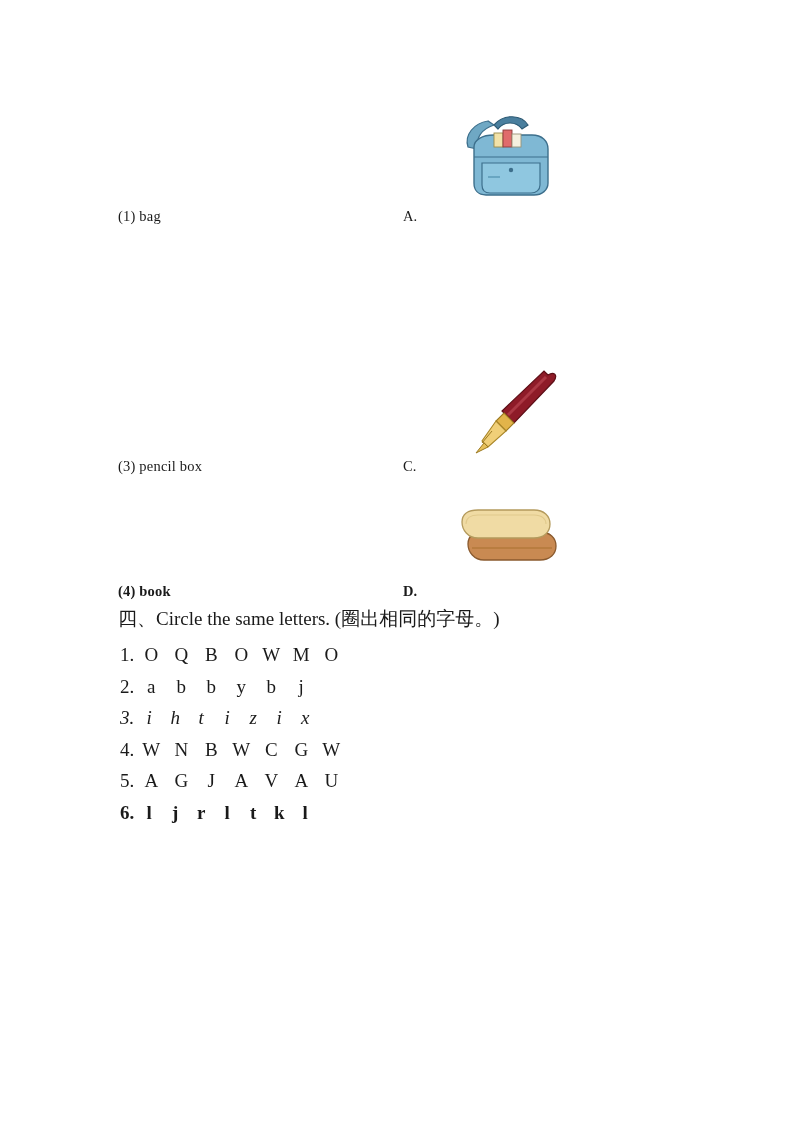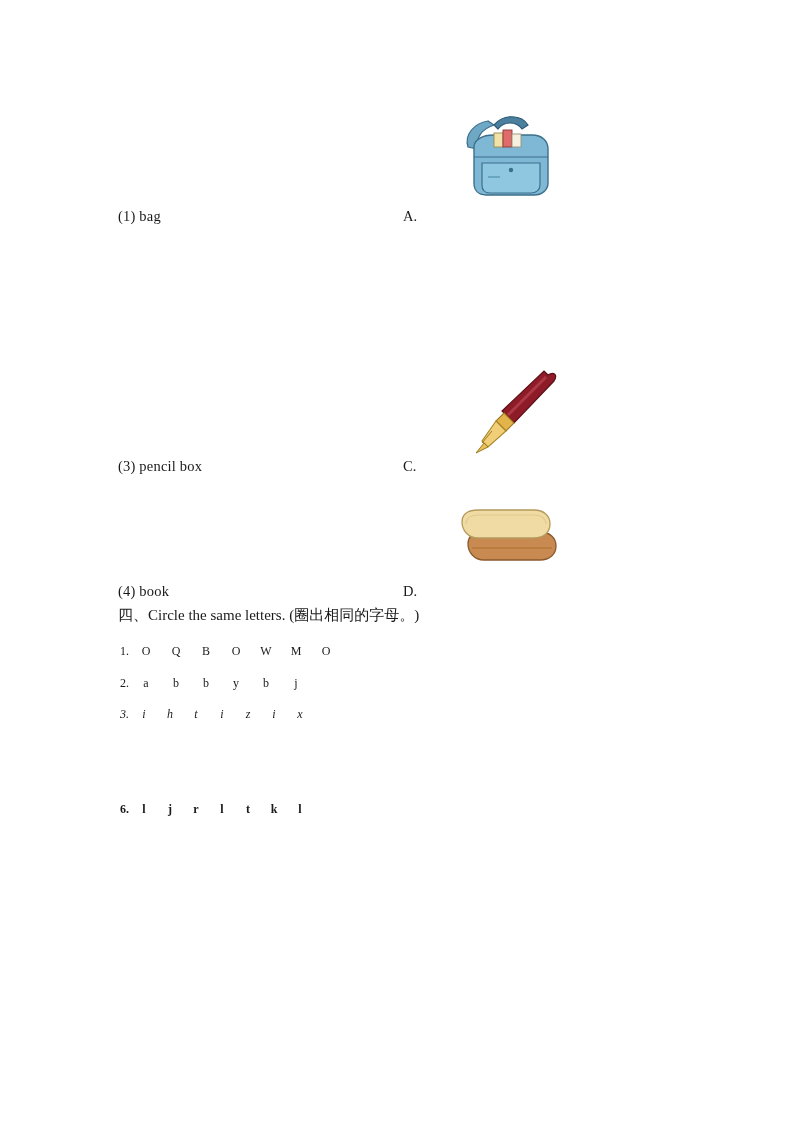--- a/index.html
+++ b/index.html
@@ -49,29 +49,29 @@
     bottom: 18px;
     width: 120px;
     height: 100px;
   }
 
   
   .sec-heading {
     position: absolute;
     left: 118px;
     top: 606px;
-    font-size: 15px;
+    font-size: 19px;
     white-space: nowrap;
   }
 
   
   .letter-line {
     position: absolute;
     left: 120px;
-    font-size: 12px;
+    font-size: 19px;
     white-space: nowrap;
   }
   .letter-line .num {
     display: inline-block;
     margin-right: 2px;
   }
   .letter-line .ltr {
     display: inline-block;
     text-align: center;
   }
@@ -127,21 +127,21 @@
         <path d="M56 56 L66 66 L58 74 L48 64 Z" fill="#e2b44a" stroke="#9c7a22" stroke-width="1.1"></path>
 
         <path d="M48 64 L58 74 L40 90 L34 84 Z" fill="#f0cf78" stroke="#a88528" stroke-width="1.1"></path>
 
         <path d="M36 86 L40 90 L28 96 Z" fill="#e7c05a" stroke="#9c7a22" stroke-width="1"></path>
         <path d="M44 74 L34 86" stroke="#9c7a22" stroke-width="1"></path>
       </svg>
     </div>
   </div>
 
-  <div class="match-row" style="top:475px;">
+  <div class="match-row" style="top:475px;font-weight:bold;">
     <span class="word"><span>(4)</span> <span>book</span></span>
     <span class="letter">D.</span>
     <div class="pic">
       <svg viewBox="0 0 120 100" width="120" height="100">
 
         <path d="M20 62 C20 54 26 50 36 50 L92 50 C102 50 108 56 108 64 C108 72 102 78 92 78 L36 78 C26 78 20 70 20 62 Z" fill="#c98a52" stroke="#8a5a2e" stroke-width="1.3"></path>
         <path d="M24 66 L104 66" stroke="#a9702f" stroke-width="1.1"></path>
 
         <path d="M14 40 C14 32 20 28 30 28 L86 28 C96 28 102 34 102 42 C102 50 96 56 86 56 L30 56 C20 56 14 48 14 40 Z" fill="#f0dba4" stroke="#b49a5c" stroke-width="1.3"></path>
         <path d="M18 42 C18 36 23 33 30 33 L86 33 C94 33 98 37 98 42" fill="none" stroke="#e0c98c" stroke-width="1.1"></path>
@@ -156,19 +156,25 @@
   </div>
 
   <div class="letter-line sp-wide" style="top:676px;font-family:Liberation Serif, serif;">
     <span class="num">2.</span><span class="ltr">a</span><span class="ltr">b</span><span class="ltr">b</span><span class="ltr">y</span><span class="ltr">b</span><span class="ltr">j</span>
   </div>
 
   <div class="letter-line sp-narrow" style="top:707px;font-style:italic;">
     <span class="num">3.</span><span class="ltr">i</span><span class="ltr">h</span><span class="ltr">t</span><span class="ltr">i</span><span class="ltr">z</span><span class="ltr">i</span><span class="ltr">x</span>
   </div>
 
+  <div class="letter-line sp-wide" style="top:739px;">
+    <span class="num">4.</span><span class="ltr">W</span><span class="ltr">N</span><span class="ltr">B</span><span class="ltr">W</span><span class="ltr">C</span><span class="ltr">G</span><span class="ltr">W</span>
+  </div>
 
+  <div class="letter-line sp-wide" style="top:770px;">
+    <span class="num">5.</span><span class="ltr">A</span><span class="ltr">G</span><span class="ltr">J</span><span class="ltr">A</span><span class="ltr">V</span><span class="ltr">A</span><span class="ltr">U</span>
+  </div>
 
   <div class="letter-line sp-narrow" style="top:802px;font-weight:bold;">
     <span class="num">6.</span><span class="ltr">l</span><span class="ltr">j</span><span class="ltr">r</span><span class="ltr">l</span><span class="ltr">t</span><span class="ltr">k</span><span class="ltr">l</span>
   </div>
 
 </div>
 
 </body></html>

